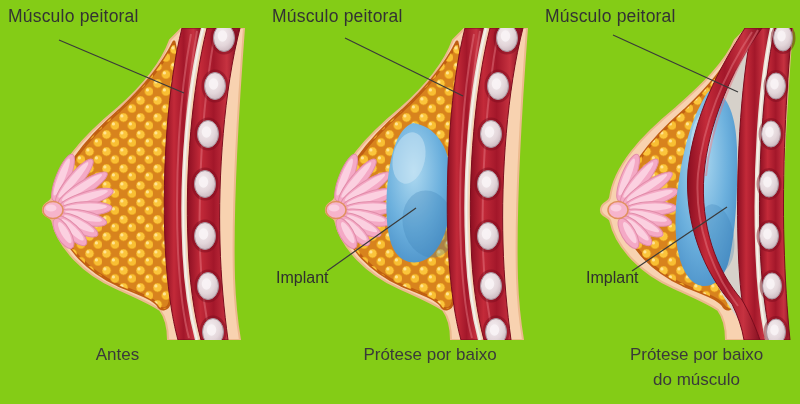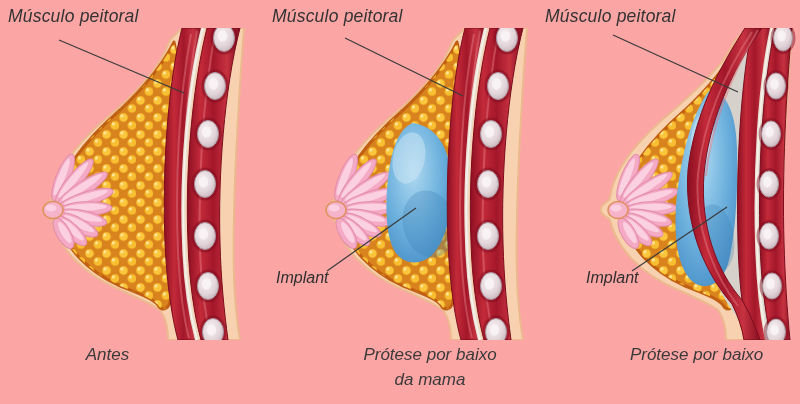--- a/index.html
+++ b/index.html
@@ -1,17 +1,17 @@
 <!DOCTYPE html>
 <html><head>
 <meta charset="utf-8">
 <style>
   html,body{margin:0;padding:0;background:#fff;}
-  #stage{position:relative;width:800px;height:404px;background:#fca5a5;overflow:hidden;
-         font-family:"Liberation Sans", sans-serif;color:#3d3d3d;font-style:italic;}
+  #stage{position:relative;width:800px;height:404px;background:#84cc16;overflow:hidden;
+         font-family:"Liberation Sans", sans-serif;color:#3d3d3d;}
   .muscle-label{position:absolute;top:6px;font-size:17.5px;letter-spacing:.2px;color:#333;white-space:nowrap;}
   .implant-label{position:absolute;top:269px;font-size:16px;color:#2f2f2f;white-space:nowrap;}
   .caption{position:absolute;top:343px;text-align:center;font-size:17px;line-height:1.45;color:#3a3a3a;}
   .art{position:absolute;top:28px;width:260px;height:312px;}
   #overlay{position:absolute;left:0;top:0;width:800px;height:404px;pointer-events:none;}
   .leader{stroke:#3a3a3a;stroke-width:1.2;}
   .streak{fill:none;stroke:#e2737d;stroke-width:2;opacity:.5;}
   .fascia1{fill:none;stroke:#e9e0d4;stroke-width:4;}
   .fascia2{fill:none;stroke:#f8f4ec;stroke-width:1.4;}
 </style>
@@ -119,21 +119,21 @@
             <ellipse cx="208" cy="258" rx="13.5" ry="16.5" fill="#7a0c1c" opacity="0.45"></ellipse>
             <ellipse cx="208" cy="258" rx="10.5" ry="13.5" fill="url(#rg)" stroke="#a8929c" stroke-width="1"></ellipse>
             <ellipse cx="206.5" cy="256" rx="4.7250000000000005" ry="5.67" fill="#f8f3f5" opacity="0.9"></ellipse>
             <ellipse cx="213" cy="304" rx="13.5" ry="16.5" fill="#7a0c1c" opacity="0.45"></ellipse>
             <ellipse cx="213" cy="304" rx="10.5" ry="13.5" fill="url(#rg)" stroke="#a8929c" stroke-width="1"></ellipse>
             <ellipse cx="211.5" cy="302" rx="4.7250000000000005" ry="5.67" fill="#f8f3f5" opacity="0.9"></ellipse>
           </g>
       </g>
     </svg>
 
-    <div class="caption" style="left:15px;width:185px">
+    <div class="caption" style="left:25px;width:185px">
       <span>Antes</span><br>
       <span></span>
     </div>
   </section>
 
   <section>
     <div class="muscle-label" style="left:272px">Músculo peitoral</div>
 
     <svg class="art" style="left:283px" viewBox="0 0 260 312">
       <path fill="#f8d2b0" stroke="#ecb98e" stroke-width="2" d="M 182,0 L 244,0 C 238,80 232,180 234,250 C 235,280 238,300 240,312 L 168,312
@@ -209,21 +209,20 @@
             <ellipse cx="213" cy="304" rx="13.5" ry="16.5" fill="#7a0c1c" opacity="0.45"></ellipse>
             <ellipse cx="213" cy="304" rx="10.5" ry="13.5" fill="url(#rg)" stroke="#a8929c" stroke-width="1"></ellipse>
             <ellipse cx="211.5" cy="302" rx="4.7250000000000005" ry="5.67" fill="#f8f3f5" opacity="0.9"></ellipse>
           </g>
       </g>
     </svg>
 
     <div class="implant-label" style="left:276px">Implant</div>
     <div class="caption" style="left:330px;width:200px">
       <span>Prótese por baixo</span><br>
-      <span>da mama</span>
     </div>
   </section>
 
   <section>
     <div class="muscle-label" style="left:545px">Músculo peitoral</div>
 
     <svg class="art" style="left:540px" viewBox="0 0 260 312">
       <path fill="#f8d2b0" stroke="#ecb98e" stroke-width="2" d="M 207,0 L 252,0 C 246,80 240,180 242,250 C 243,280 246,300 248,312 L 186,312
            C 186,300 184,290 178,282 C 170,276 156,270 134,260 C 102,246 76,220 70,192
            C 68,188 60,188 61,181 C 62,174 69,175 70,170 C 74,138 102,108 136,80
@@ -303,20 +302,21 @@
         <path fill="url(#mg)" stroke="#7c0c1d" stroke-width="1" d="M 205,0 C 178,42 154,88 148,142 C 144,196 164,244 192,276 C 198,288 202,300 204,312
              L 220,312 C 214,295 208,282 202,272 C 176,242 160,198 164,146 C 168,98 190,44 222,0 Z"></path>
         <path class="streak" d="M 212,4 C 184,46 163,96 158,146 C 154,196 172,244 198,278"></path>
         <path class="streak" d="M 218,2 C 192,46 170,100 166,148"></path>
       </g>
     </svg>
 
     <div class="implant-label" style="left:586px">Implant</div>
     <div class="caption" style="left:593px;width:207px">
       <span>Prótese por baixo</span><br>
+      <span>do músculo</span>
     </div>
   </section>
 
   <svg id="overlay">
     <line class="leader" x1="59" y1="40" x2="184" y2="93"></line>
     <line class="leader" x1="345" y1="38" x2="463" y2="96"></line>
     <line class="leader" x1="327" y1="271" x2="416" y2="208"></line>
     <line class="leader" x1="613" y1="35" x2="738" y2="92"></line>
     <line class="leader" x1="632" y1="271" x2="727" y2="207"></line>
   </svg>

